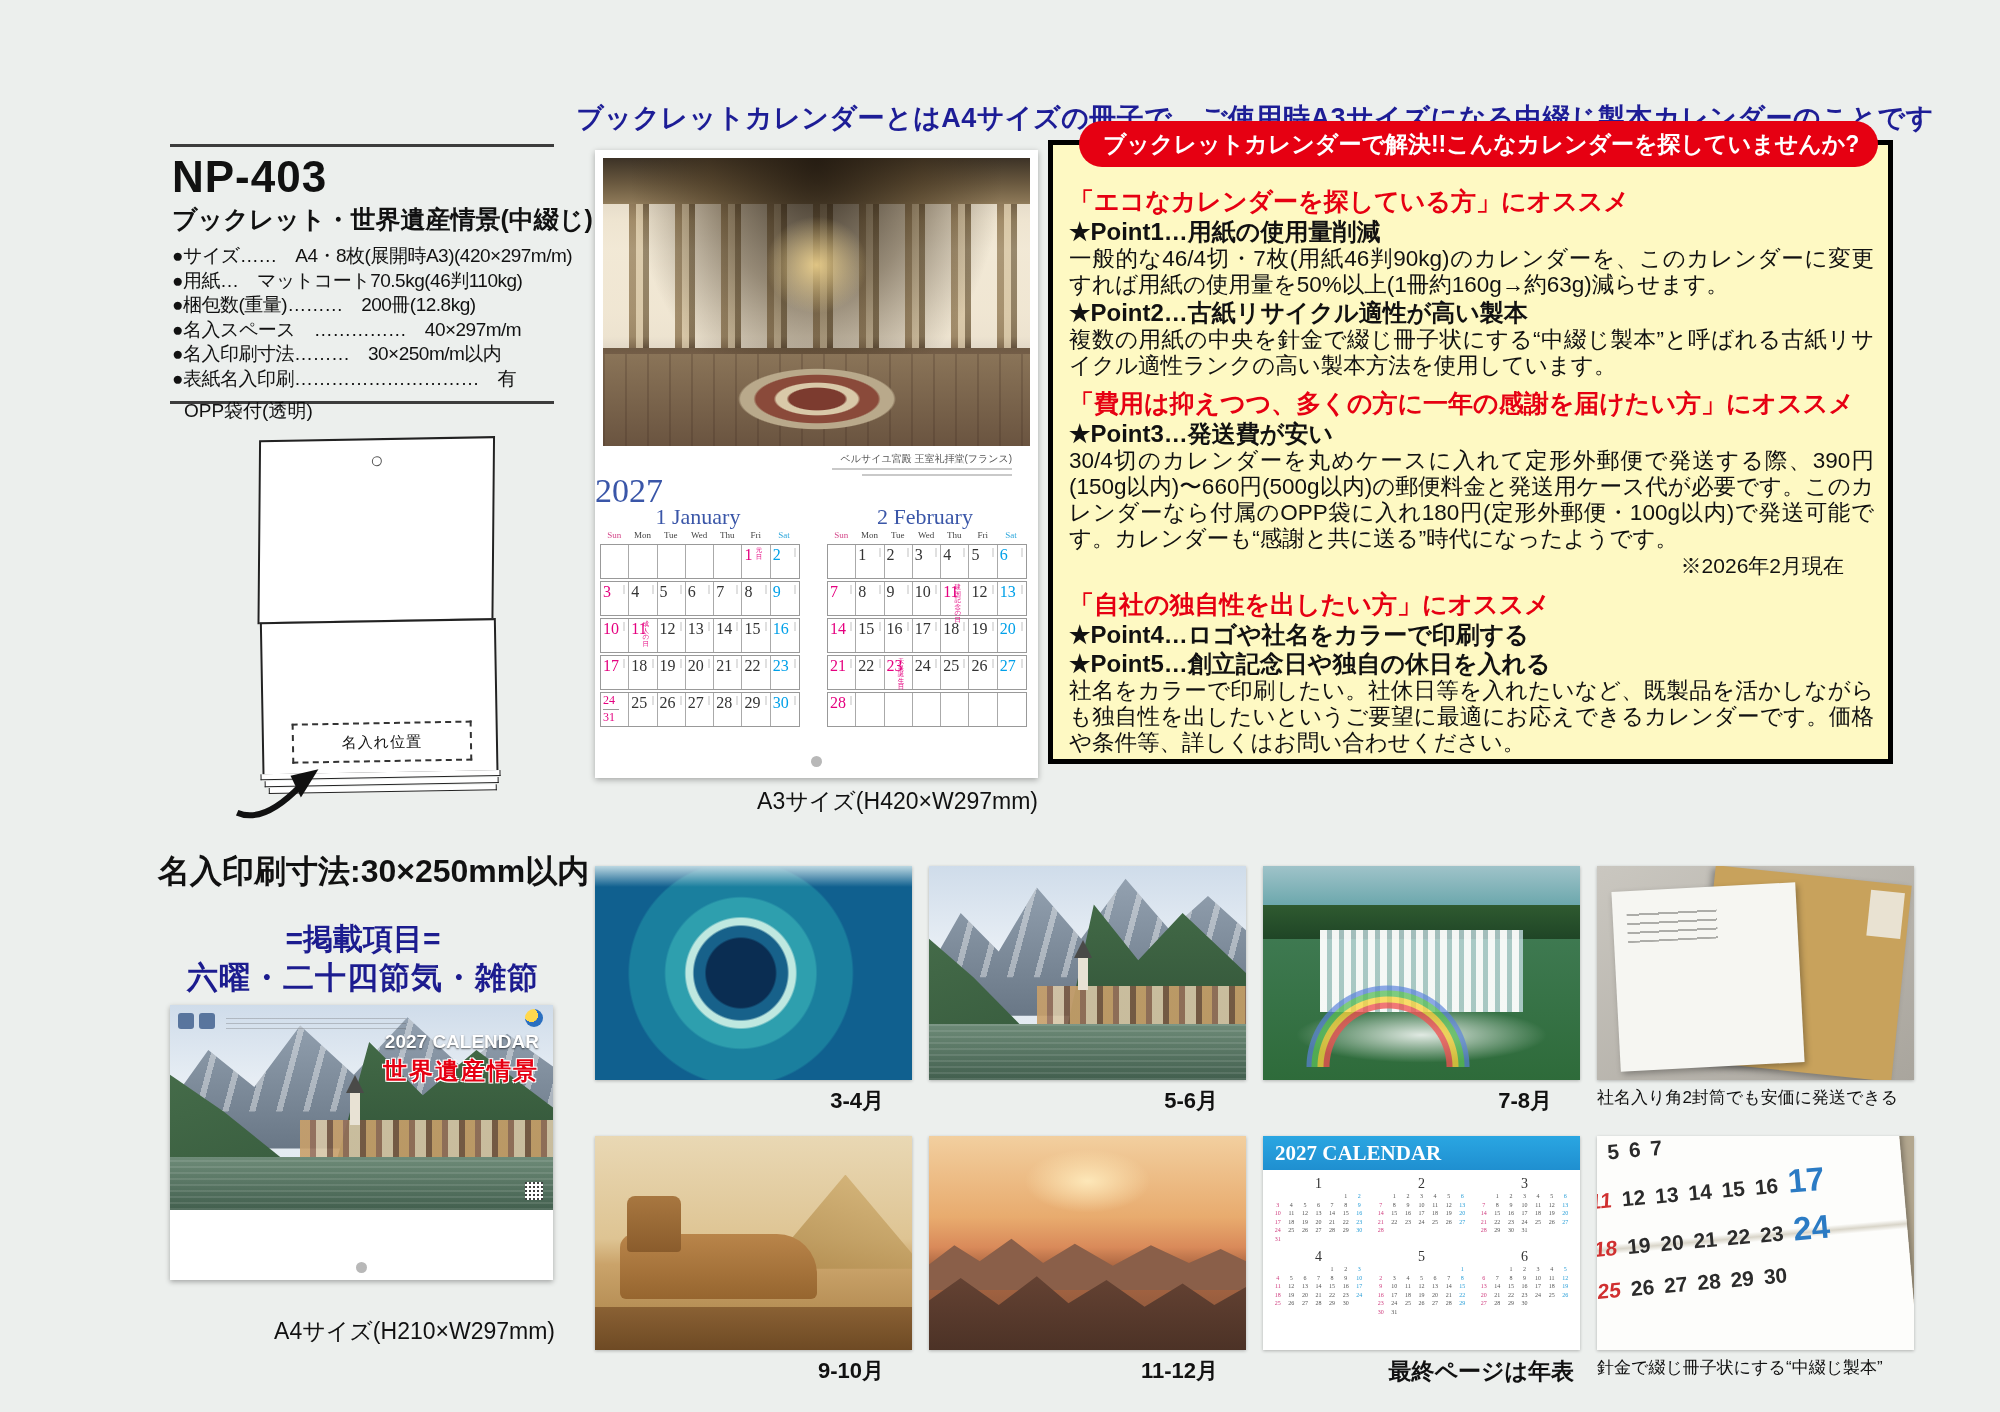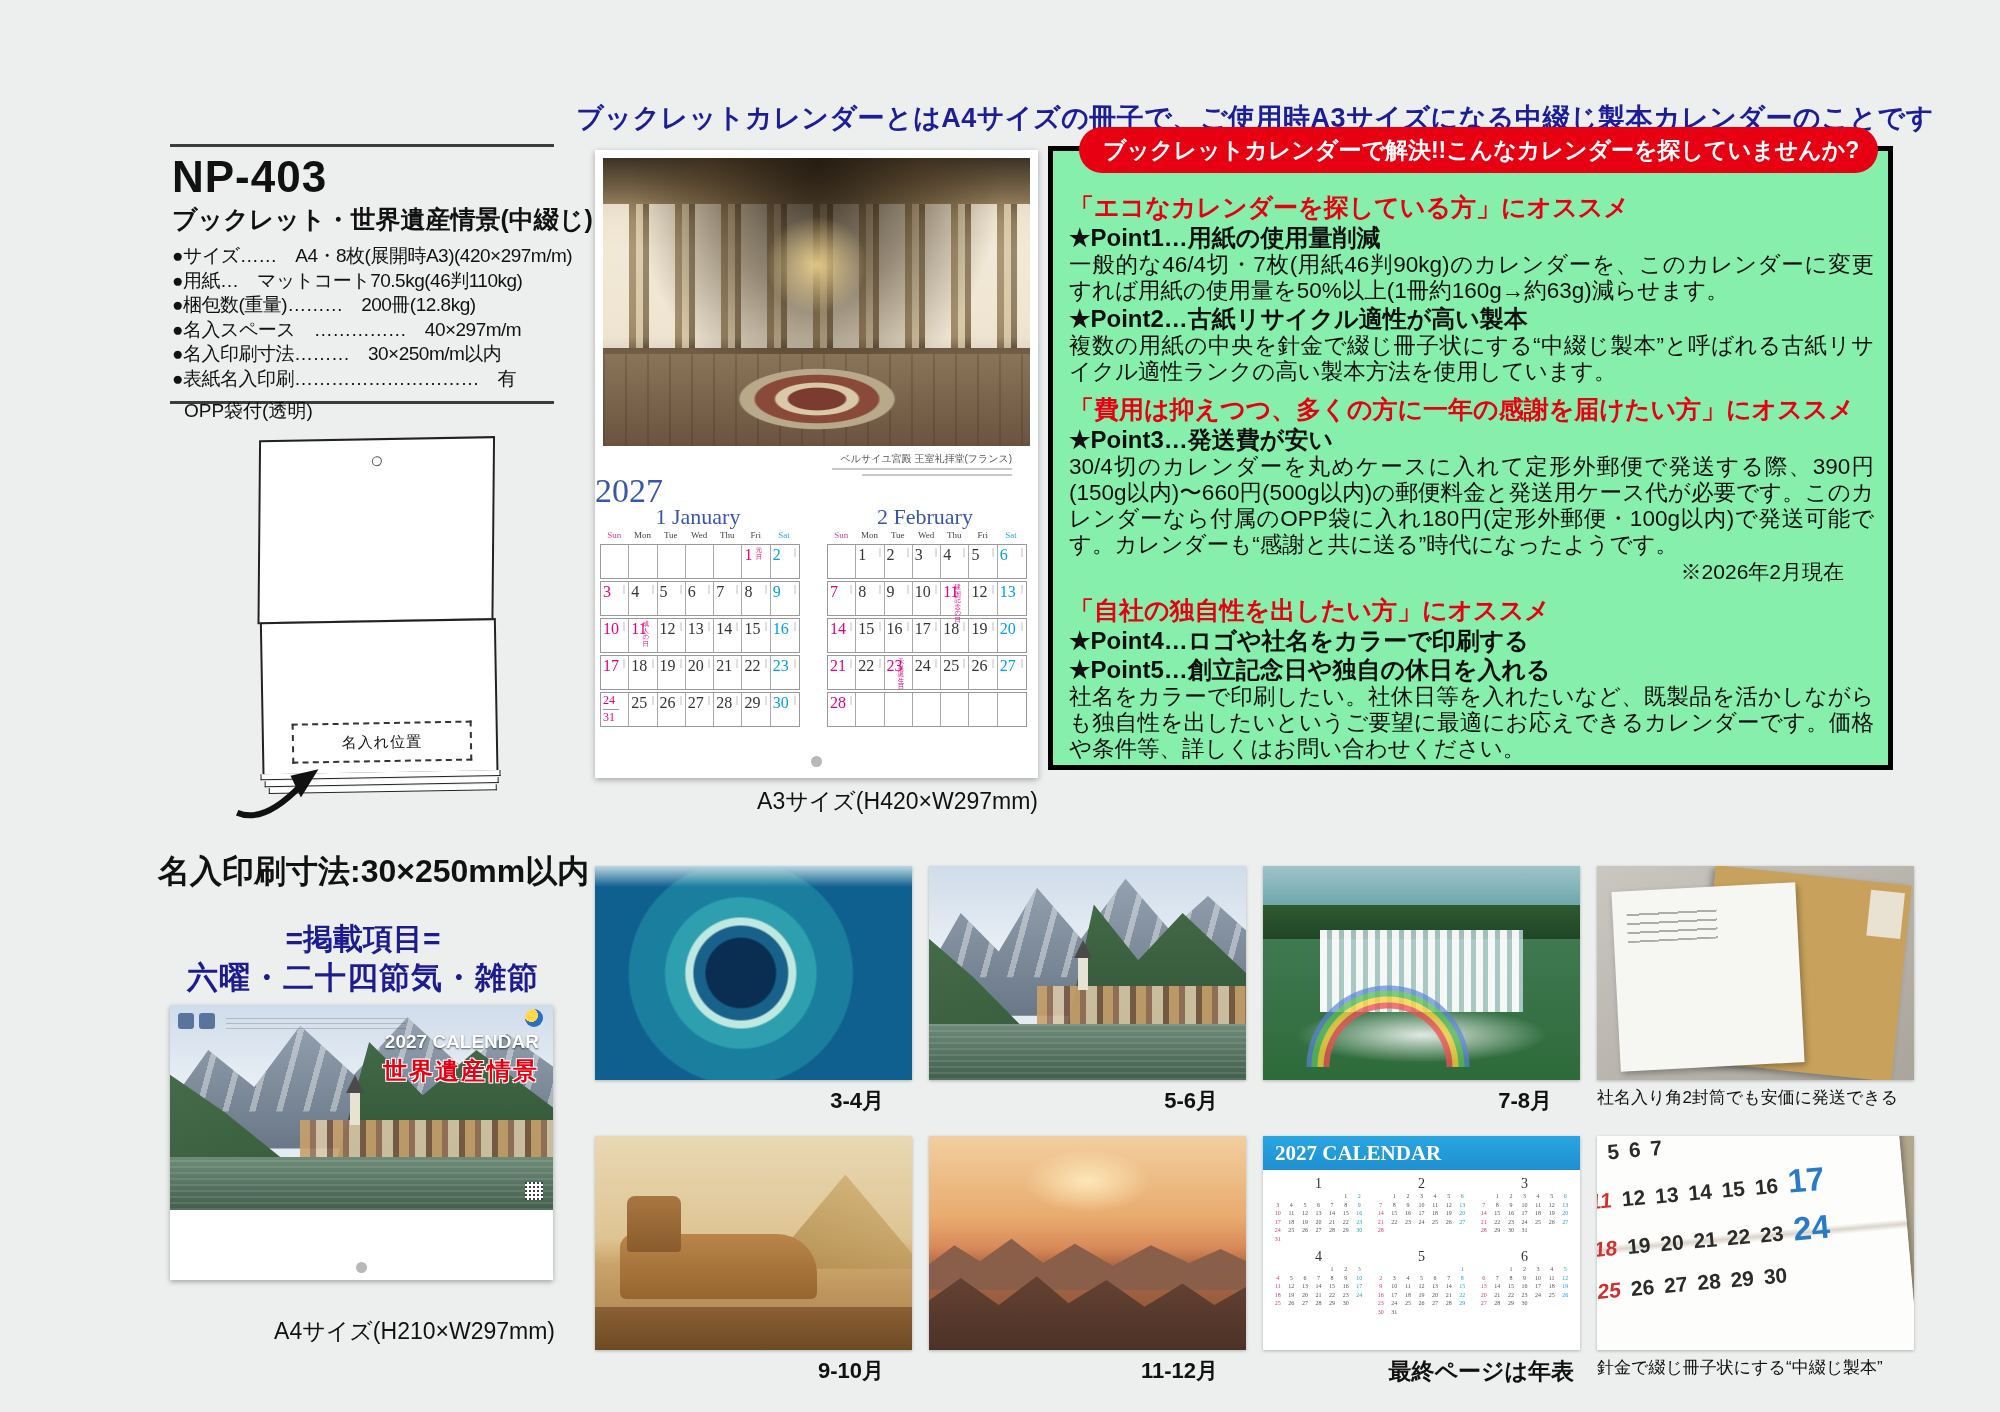--- a/index.html
+++ b/index.html
@@ -99,21 +99,21 @@
   .cal-cell:last-child{border-right:none;}
   .dnum{position:absolute;left:2px;top:1px;font-family:"Liberation Serif",serif;font-size:16px;color:#333;}
   .dnum.sun,.dnum.hol{color:#e5007f;}
   .dnum.sat{color:#00a0e9;}
   .rk{position:absolute;top:3px;right:3px;width:2px;height:9px;background:#e0e0e0;}
   .hlabel{position:absolute;right:6px;top:2px;font-size:6.5px;color:#e5007f;line-height:1;width:8px;word-break:break-all;}
   .split-top{position:absolute;left:2px;top:0;font-family:"Liberation Serif",serif;font-size:12px;color:#e5007f;}
   .split-bot{position:absolute;left:2px;top:16px;font-family:"Liberation Serif",serif;font-size:12px;color:#e5007f;border-top:1px solid #999;width:16px;}
   #spread-caption{left:595px;top:786px;width:443px;text-align:right;font-size:23px;}
   
-  #solution{left:1048px;top:146px;width:845px;height:624px;border:5px solid #000;box-sizing:border-box;background:#86efac;}
+  #solution{left:1048px;top:140px;width:845px;height:624px;border:5px solid #000;box-sizing:border-box;background:#fef9c3;}
   #solution-badge{
     position:absolute;left:26px;top:-24px;right:10px;height:46px;background:#e60012;border-radius:24px;
     display:flex;align-items:center;justify-content:space-between;padding:0 24px;box-sizing:border-box;
   }
   #solution-badge span{color:#fff;font-weight:800;font-size:23px;white-space:nowrap;}
   #solution-body{position:absolute;left:16px;right:14px;top:32px;}
   .sec-heading{color:#e60012;font-weight:800;font-size:25px;line-height:31px;white-space:nowrap;margin-top:9px;}
   .sec-point{font-weight:800;font-size:24px;line-height:29px;}
   .sec-body{font-size:22.5px;line-height:26px;text-align:justify;}
   .sec-note{font-size:21px;text-align:right;padding-right:30px;}

